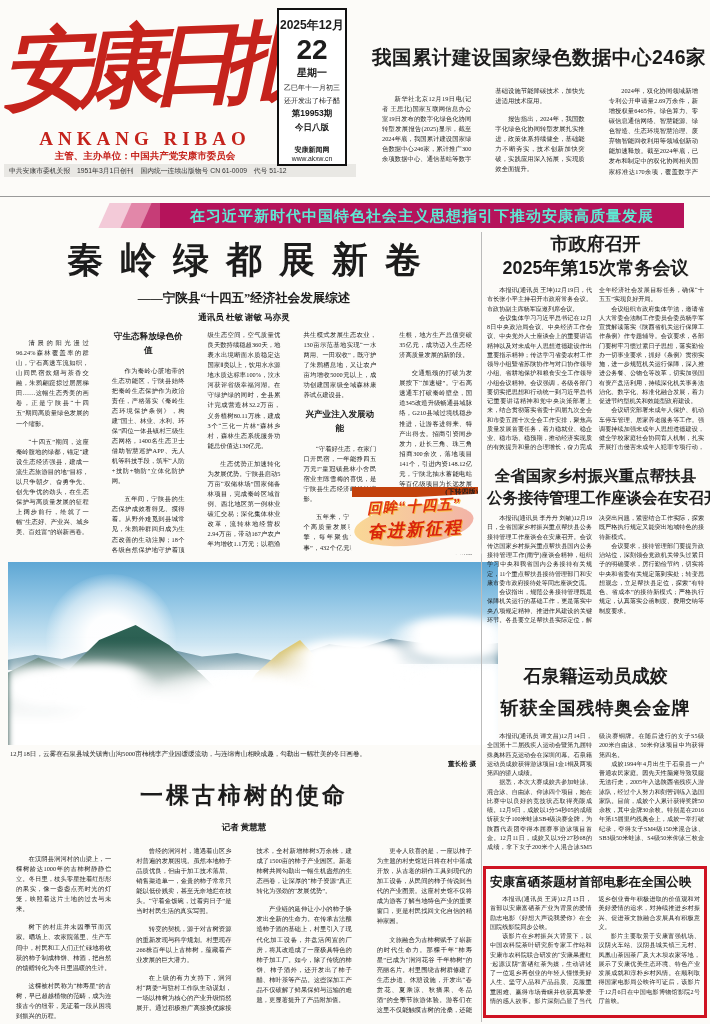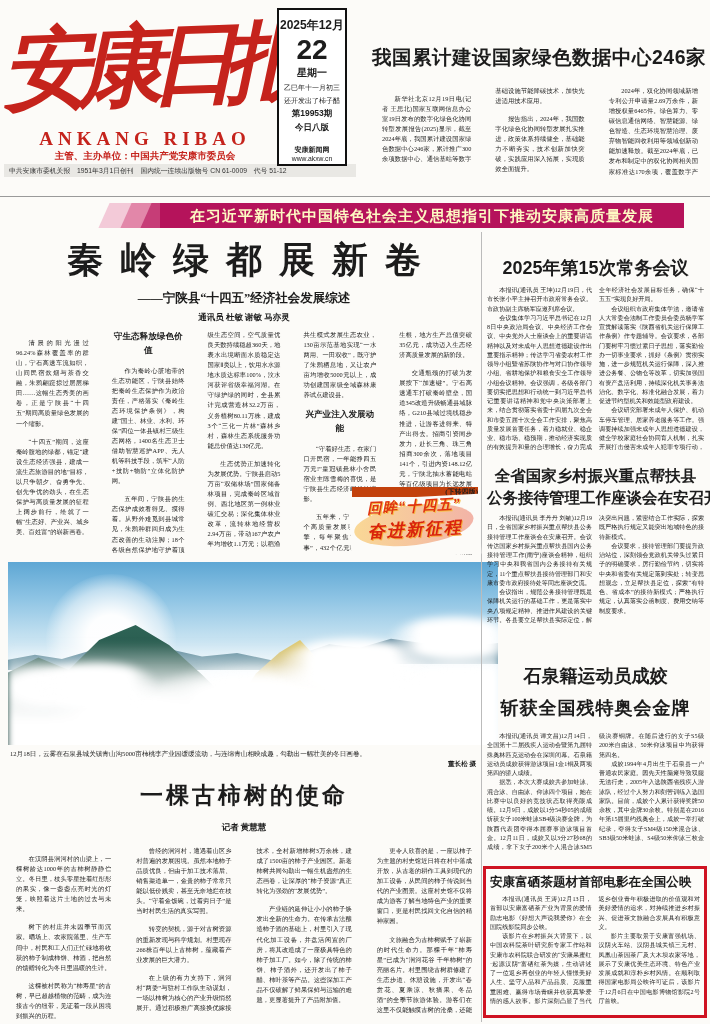--- a/index.html
+++ b/index.html
@@ -24,21 +24,21 @@
   .db-s{font-size:7px;color:#222;margin-bottom:2.5px;font-family:"Liberation Serif",serif;}
   .db-i{font-size:8.5px;font-weight:bold;margin-bottom:2px;}
   .db-web{margin-top:9px;font-size:7px;font-weight:bold;}
   .db-url{font-size:6.8px;}
   
   .toptitle{position:absolute;left:372px;top:44px;width:334px;font-family:"Liberation Sans",sans-serif;
             font-weight:bold;font-size:19.5px;letter-spacing:0.5px;white-space:nowrap;}
   .topbody{position:absolute;left:374px;top:86px;width:332px;height:92px;column-count:3;column-gap:8px;}
   .hairline{position:absolute;left:0;top:196px;width:710px;border-top:1px solid #9a9a9a;}
   
-  .banner-bar{position:absolute;left:160px;top:203px;width:524px;height:25px;background:#b5135b;color:#fef9c3;
+  .banner-bar{position:absolute;left:160px;top:203px;width:524px;height:25px;background:#b5135b;color:#5eead4;
               font-family:"Liberation Sans",sans-serif;font-weight:bold;font-size:15px;line-height:25px;
               text-align:center;letter-spacing:1px;z-index:3;}
   .pg{position:absolute;top:203px;height:25px;transform:skewX(-24deg);z-index:2;}
   .pg1{left:104px;width:38px;background:#f3cad8;}
   .pg2{left:126px;width:32px;background:#e287a9;}
   .pg3{left:146px;width:28px;background:#c63d77;}
   
   .mtitle{position:absolute;left:8px;top:236px;width:472px;text-align:center;font-family:"Liberation Sans",sans-serif;
           font-weight:bold;font-size:36px;letter-spacing:17px;text-indent:17px;white-space:nowrap;}
   .msub{position:absolute;left:8px;top:290px;width:472px;text-align:center;font-weight:bold;font-size:12.5px;}
@@ -199,20 +199,21 @@
     <p data-name="paragraph">产业链的延伸让小小的柿子焕发出全新的生命力。在传承古法酿造柿子酒的基础上，村里引入了现代化加工设备，并盘活闲置的厂房，将其改造成了一座极具特色的柿子加工厂。如今，除了传统的柿饼、柿子酒外，还开发出了柿子醋、柿叶茶等产品。这些深加工产品不仅破解了鲜果保鲜与运输的难题，更显著提升了产品附加值。</p>
     <p data-name="paragraph">更令人欣喜的是，一座以柿子为主题的村史馆近日将在村中落成开放，从古老的耕作工具到现代的加工设备，从民间的柿子传说到当代的产业图景。这座村史馆不仅将成为游客了解当地特色产业的重要窗口，更是村民找回文化自信的精神家园。</p>
     <p data-name="paragraph">文旅融合为古柿树赋予了崭新的时代生命力。那棵千年“柿寿星”已成为“涧河花谷 千年柿树”的亮丽名片。村里围绕古树群修建了生态步道、休憩设施，开发出“春赏花、夏乘凉、秋摘果、冬品酒”的全季节旅游体验。游客们在这里不仅能触摸古树的沧桑，还能亲身体验柿子酒的酿造过程，感受“马家河的咂酒香，柿子烤酒味道醇”的民谣里描绘的乡土风情。</p>
     <p data-name="paragraph">这些变化实实在在惠及村民。去年，涧河村旅游游客超2万人次，一些村民率先尝鲜，办起了农家乐与民宿，实现了在“家门口”增收致富。古树下留影的游客，农家乐中的柿子宴，民宿里的宁静夜晚，这些由村民们自发探索的经营方式，让乡村焕发新的活力。</p>
     <p data-name="paragraph">古树的保护与乡村治理正携手共进，形成了一种良性循环。汉阴县创新推出“一树一牌，一树一码”数字化管理平台，并将古树名木的保护经费纳入财政预算，从而实现了对古树名木的科学、精准保护。与此同时，涧河村巧借“柿文化”之力，外修风貌，内涵风尚。一方面，通过悬挂柿子彩绘、柿子灯笼赋能人居环境整治，并大力发展庭院经济，打造“五美庭院”；另一方面，积极倡导“柿事如意·和美万家”的新民风，逐步形成了“一户一景，一院一韵”的乡村风貌与淳朴和谐的乡风民风。</p>
 
   </div>
 
   <div class="vline" data-name="column-divider"></div>
 
+  <div class="rt gt1" data-name="gov-article-title-line1">市政府召开</div>
   <div class="rt gt2" data-name="gov-article-title-line2">2025年第15次常务会议</div>
   <div class="gbody rb" data-name="gov-article-body">
     <p data-name="paragraph">本报讯(通讯员 王坤)12月19日，代市长张小平主持召开市政府常务会议。市政协副主席杨军应邀列席会议。</p>
     <p data-name="paragraph">会议集体学习习近平总书记在12月8日中央政治局会议、中央经济工作会议、中央党外人士座谈会上的重要讲话精神以及对未成年人思想道德建设作出重要指示精神；传达学习省委农村工作领导小组暨省苏陕协作与对口协作领导小组、省耕地保护和粮食安全工作领导小组会议精神。会议强调，各级各部门要切实把思想和行动统一到习近平总书记重要讲话精神和党中央决策部署上来，结合贯彻落实省委十四届九次全会和市委五届十次全会工作安排，聚焦高质量发展首要任务，着力稳就业、稳企业、稳市场、稳预期，推动经济实现质的有效提升和量的合理增长，奋力完成全年经济社会发展目标任务，确保“十五五”实现良好开局。</p>
     <p data-name="paragraph">会议组织市政府集体学法，邀请省人大常委会法制工作委员会委员杨学军宣贯解读落实《陕西省机关运行保障工作条例》作专题辅导。会议要求，各部门要树牢习惯过紧日子思想，落实勤俭办一切事业要求，抓好《条例》贯彻实施，进一步规范机关运行保障，深入推进公务餐、公物仓等改革，切实加强国有资产盘活利用，持续深化机关事务法治化、数字化、标准化融合发展，着力促进节约型机关和效能型政府建设。</p>
     <p data-name="paragraph">会议研究部署未成年人保护、机动车停车管理、居家养老服务等工作。强调要持续加强未成年人思想道德建设，健全学校家庭社会协同育人机制，扎实开展打击侵害未成年人犯罪专项行动，为未成年人健康成长营造良好环境。要聚焦解决停车供需矛盾，深入挖掘闲置公共空间潜力，科学合理配置停车资源，严格规范经营管理和停车秩序，更好满足群众合理停车需求。要积极应对人口老龄化，坚持以居家老年人服务需求为导向，充分激发政府、市场、社会、家庭等多元主体的积极性，不断优化资源配置，配套完善服务供给体系，促进养老服务高质量发展。会议还研究了其他事项。</p>
   </div>
 
   <div class="rt at1" data-name="reception-article-title-line1">全省国家乡村振兴重点帮扶县</div>
   <div class="rt at2" data-name="reception-article-title-line2">公务接待管理工作座谈会在安召开</div>

